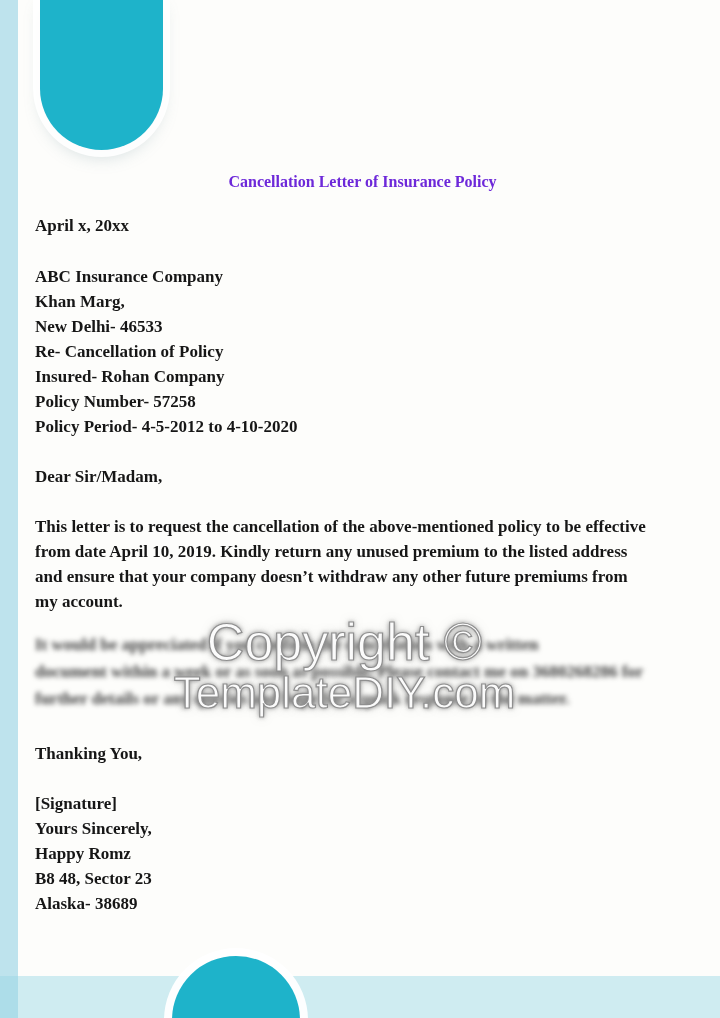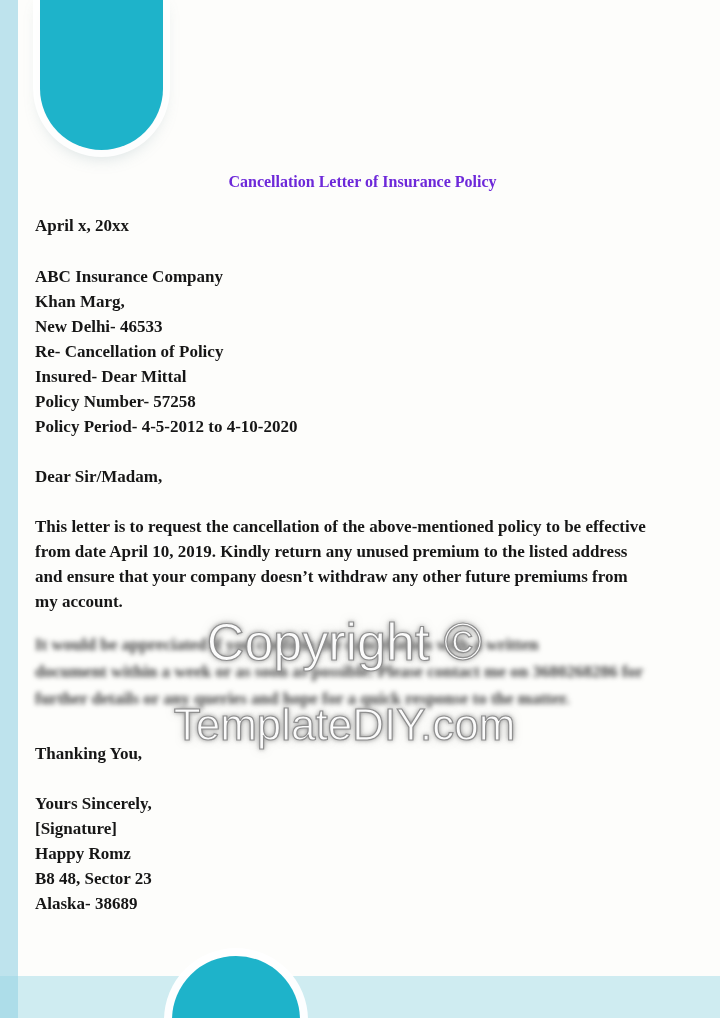--- a/index.html
+++ b/index.html
@@ -76,21 +76,21 @@
     text-align:center;
     font-family:"Liberation Sans","DejaVu Sans",sans-serif;
     font-weight:normal;
     color:#fbfbfb;
     -webkit-text-stroke:1.2px #8f8f8f;
     text-shadow:0 0 4px rgba(110,110,110,0.85), 0 0 8px rgba(140,140,140,0.5);
     pointer-events:none;
     white-space:nowrap;
   }
   .wm1{font-size:52px;line-height:50px;}
-  .wm2{font-size:44px;line-height:52px;margin-top:32px;}
+  .wm2{font-size:44px;line-height:52px;}
   .closing{margin:29px 0 0 0;}
   .signature-block{margin-top:25px;}
 </style>
 </head>
 <body>
 
 <div class="left-strip"></div>
 <div class="top-pill"></div>
 <div class="bottom-band"></div>
 <div class="bottom-dome"></div>
@@ -98,21 +98,21 @@
 <main class="letter">
   <h1 class="title">Cancellation Letter of Insurance Policy</h1>
 
   <p class="line">April x, 20xx</p>
 
   <div class="recipient-block">
     <p class="line">ABC Insurance Company</p>
     <p class="line">Khan Marg,</p>
     <p class="line">New Delhi- 46533</p>
     <p class="line">Re- Cancellation of Policy</p>
-    <p class="line">Insured- Dear Mittal</p>
+    <p class="line">Insured- Rohan Company</p>
     <p class="line">Policy Number- 57258</p>
     <p class="line">Policy Period- 4-5-2012 to 4-10-2020</p>
   </div>
 
   <p class="salutation">Dear Sir/Madam,</p>
 
   <div class="body-para">
     <p class="line">This letter is to request the cancellation of the above-mentioned policy to be effective</p>
     <p class="line">from date April 10, 2019. Kindly return any unused premium to the listed address</p>
     <p class="line">and ensure that your company doesn’t withdraw any other future premiums from</p>
@@ -127,19 +127,19 @@
     </div>
     <div class="watermark">
       <div class="wm1">Copyright ©</div>
       <div class="wm2">TemplateDIY.com</div>
     </div>
   </div>
 
   <p class="closing">Thanking You,</p>
 
   <div class="signature-block">
+    <p class="line">[Signature]</p>
     <p class="line">Yours Sincerely,</p>
-    <p class="line">[Signature]</p>
     <p class="line">Happy Romz</p>
     <p class="line">B8 48, Sector 23</p>
     <p class="line">Alaska- 38689</p>
   </div>
 </main>
 
 </body></html>

